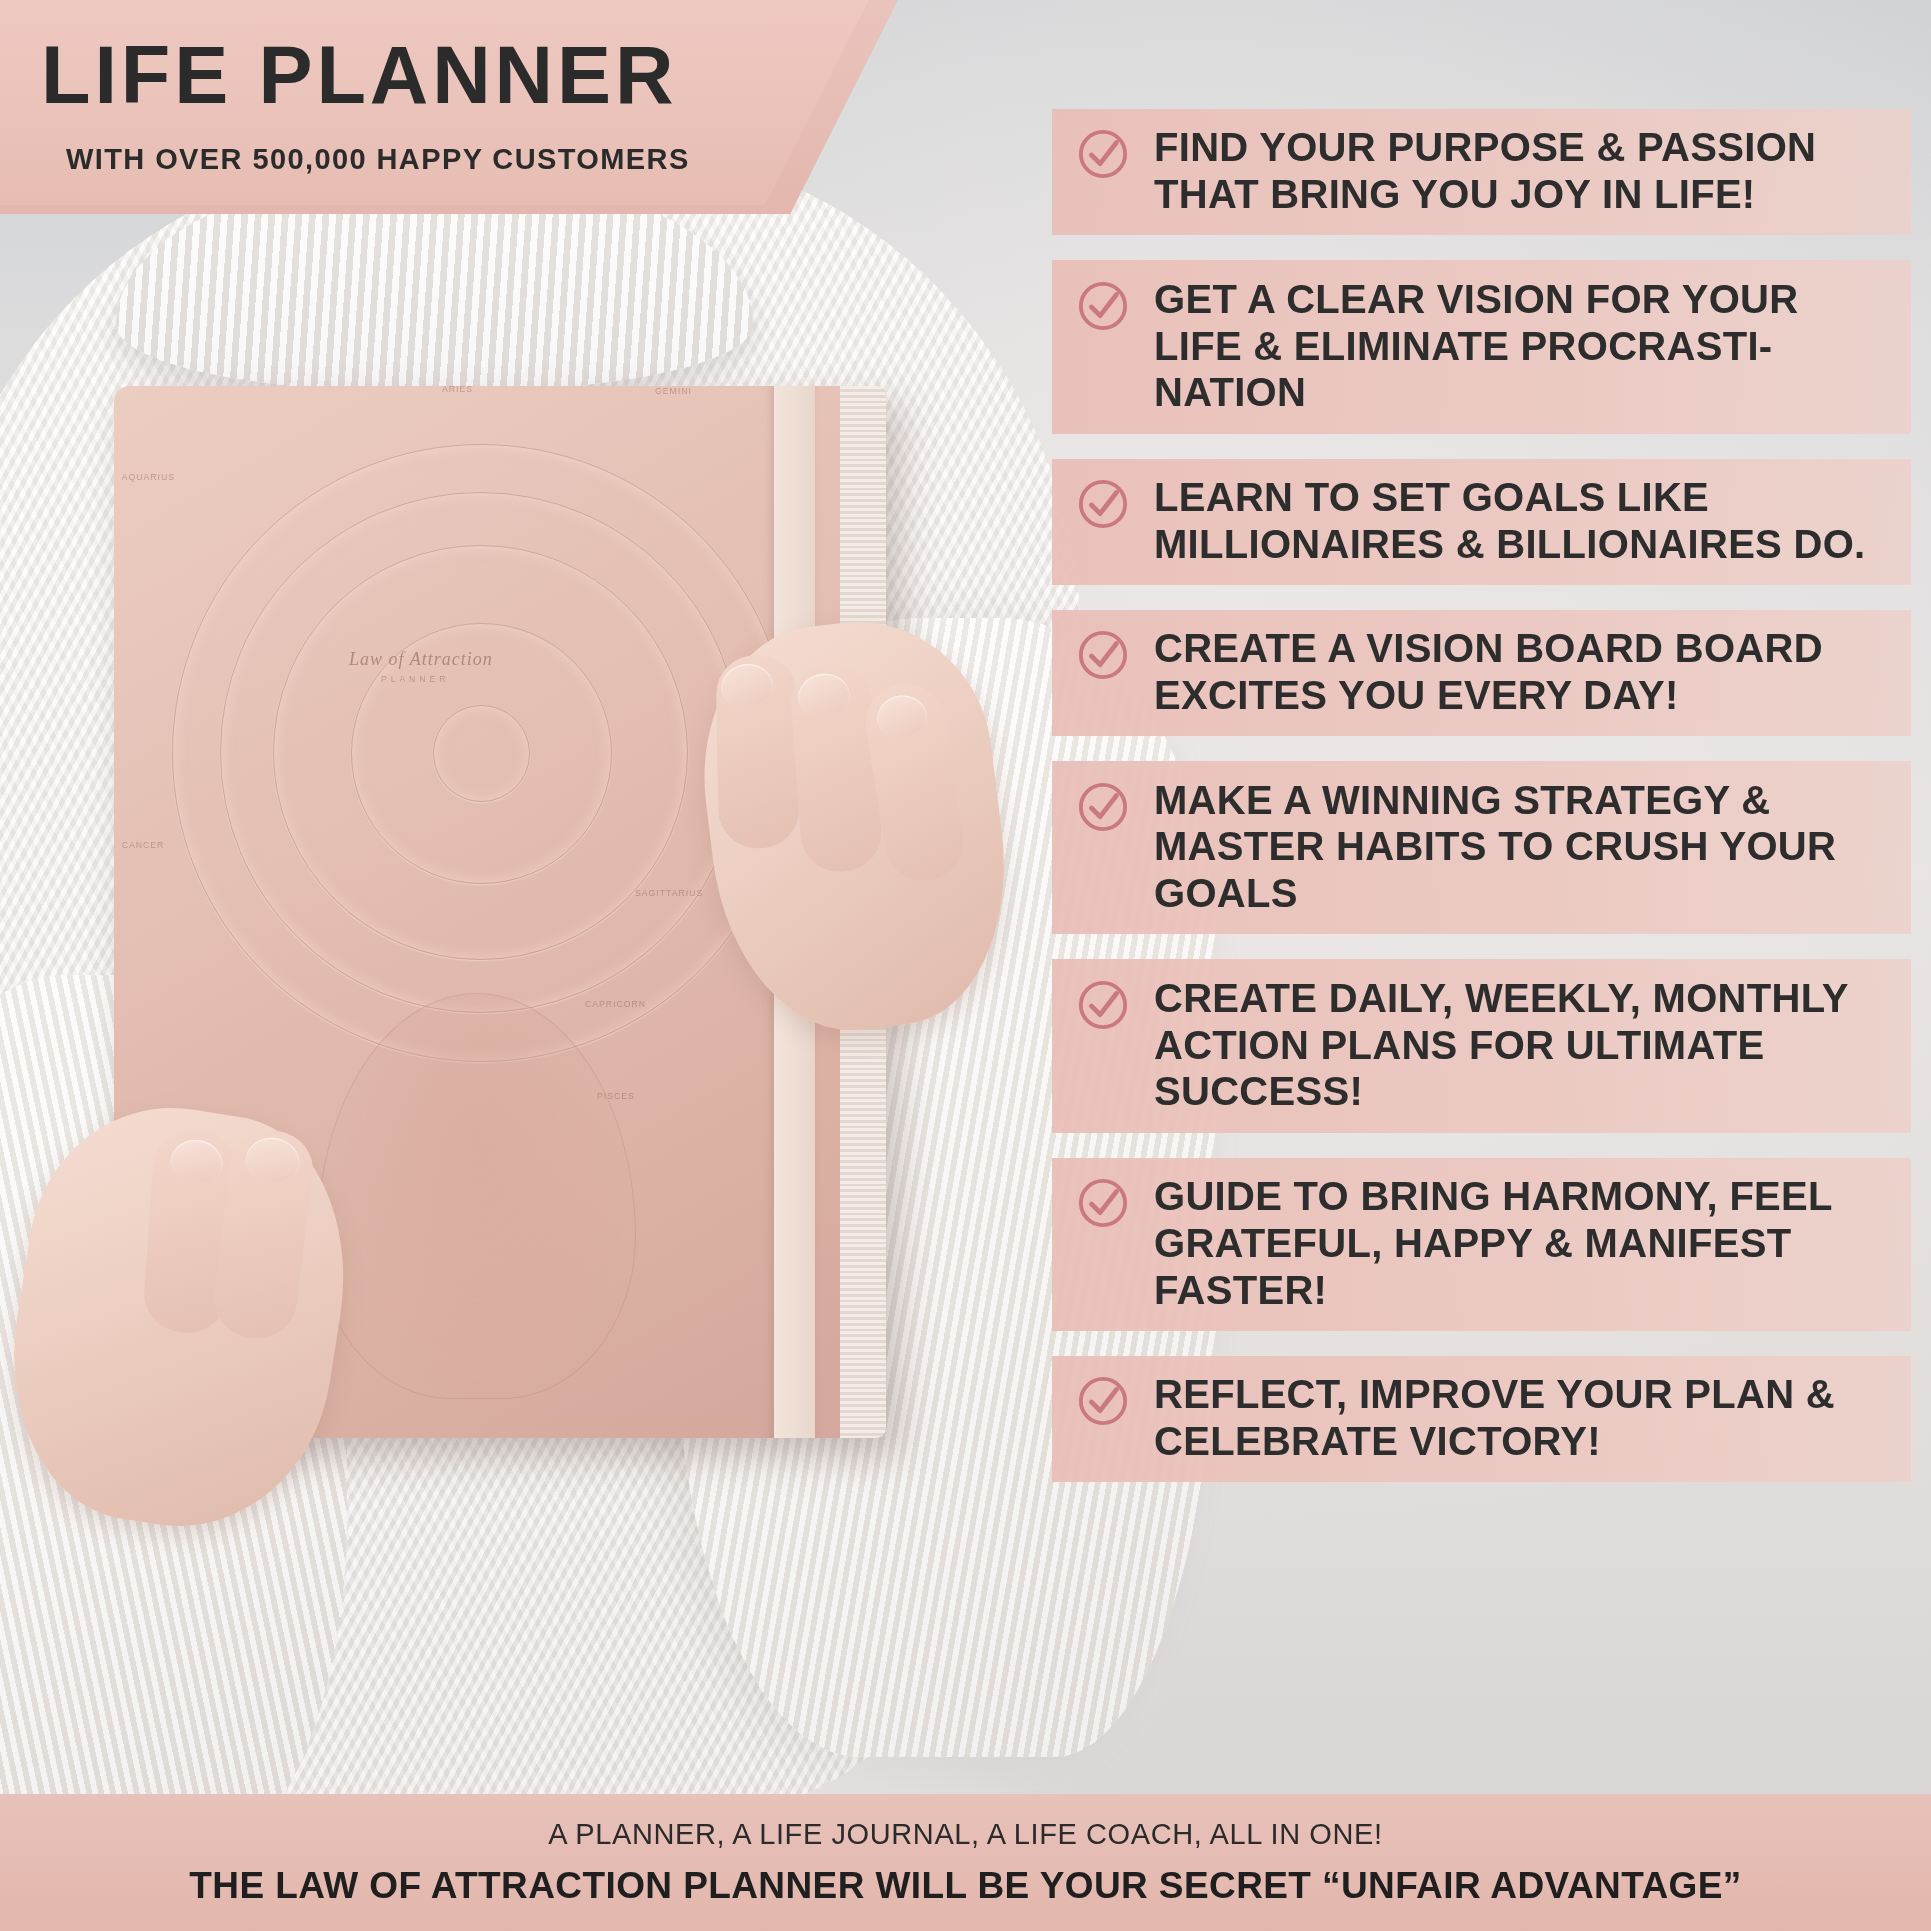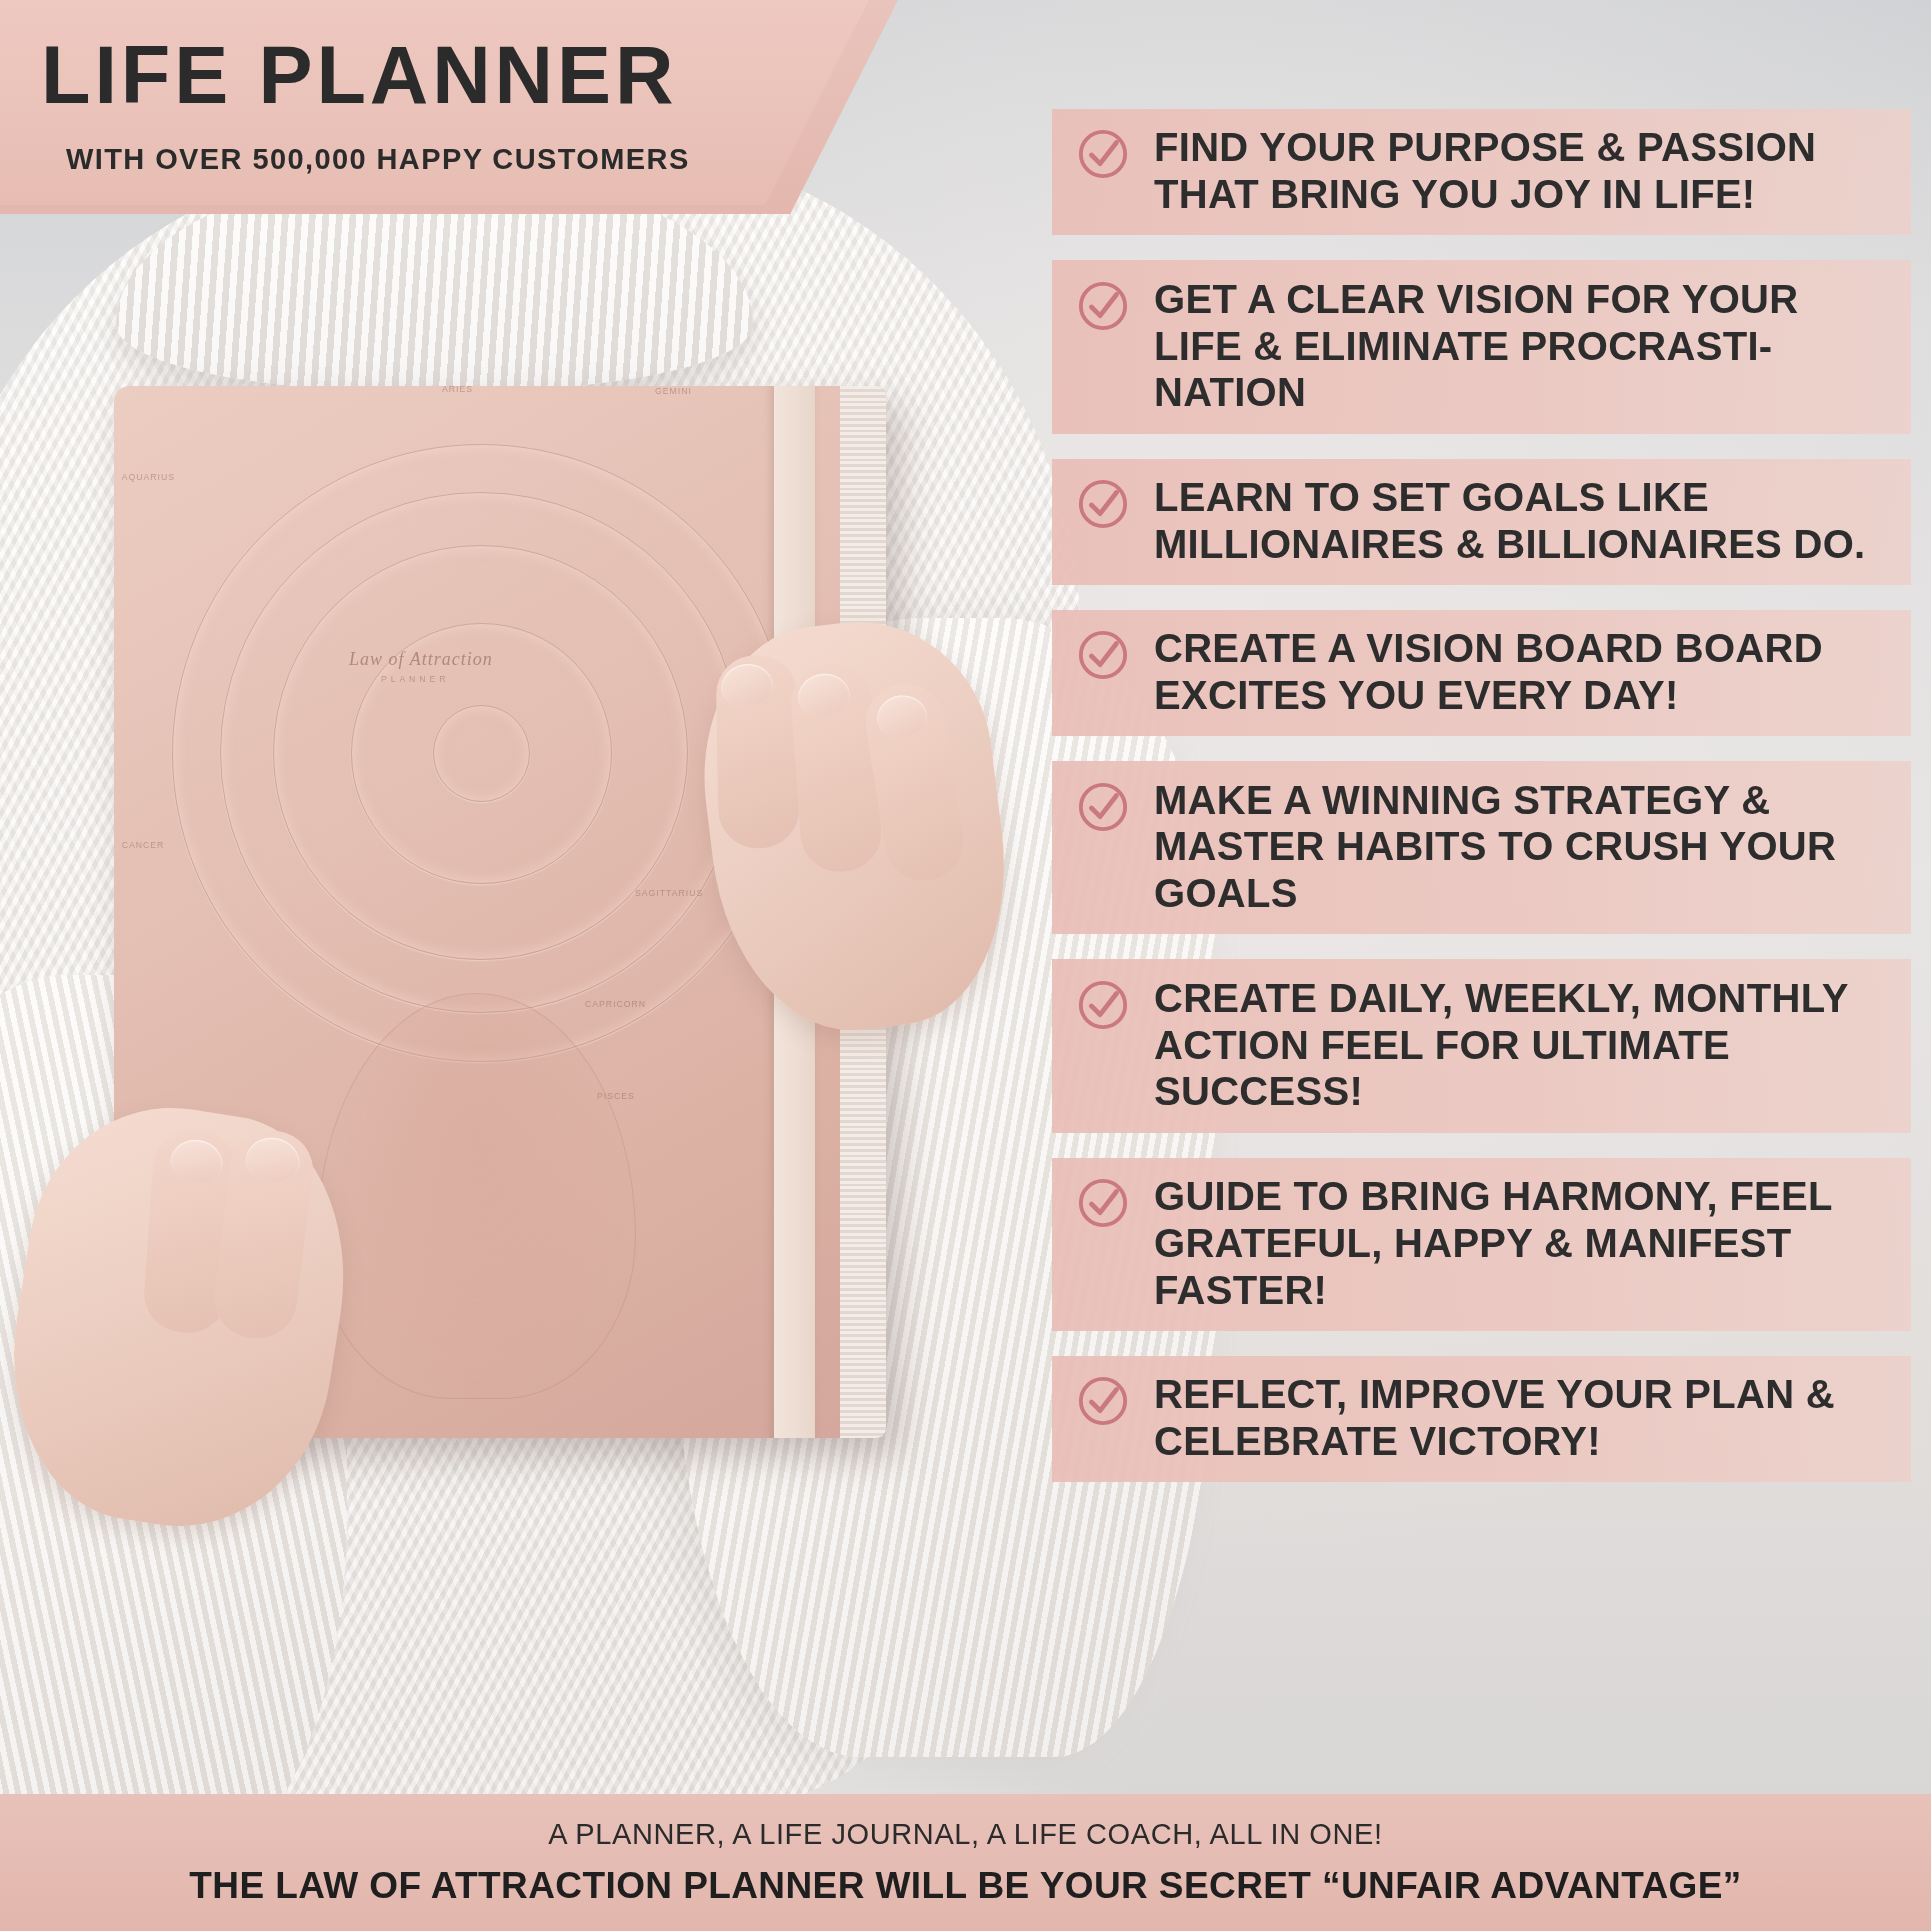--- a/index.html
+++ b/index.html
@@ -346,21 +346,21 @@
       <span class="benefit-text">MAKE A WINNING STRATEGY &amp; MASTER HABITS TO CRUSH YOUR GOALS</span>
     </div>
 
     <div class="benefit">
       <span class="check">
         <svg viewBox="0 0 54 54" width="52" height="52">
             <circle cx="27" cy="27" r="23" fill="none" stroke="#c9797f" stroke-width="4"></circle>
             <path d="M15 28 L24 37 L41 15" fill="none" stroke="#c9797f" stroke-width="5" stroke-linecap="round" stroke-linejoin="round"></path>
           </svg>
       </span>
-      <span class="benefit-text">CREATE DAILY, WEEKLY, MONTHLY ACTION FEEL FOR ULTIMATE SUCCESS!</span>
+      <span class="benefit-text">CREATE DAILY, WEEKLY, MONTHLY ACTION PLANS FOR ULTIMATE SUCCESS!</span>
     </div>
 
     <div class="benefit">
       <span class="check">
         <svg viewBox="0 0 54 54" width="52" height="52">
             <circle cx="27" cy="27" r="23" fill="none" stroke="#c9797f" stroke-width="4"></circle>
             <path d="M15 28 L24 37 L41 15" fill="none" stroke="#c9797f" stroke-width="5" stroke-linecap="round" stroke-linejoin="round"></path>
           </svg>
       </span>
       <span class="benefit-text">GUIDE TO BRING HARMONY, FEEL GRATEFUL, HAPPY &amp; MANIFEST FASTER!</span>

